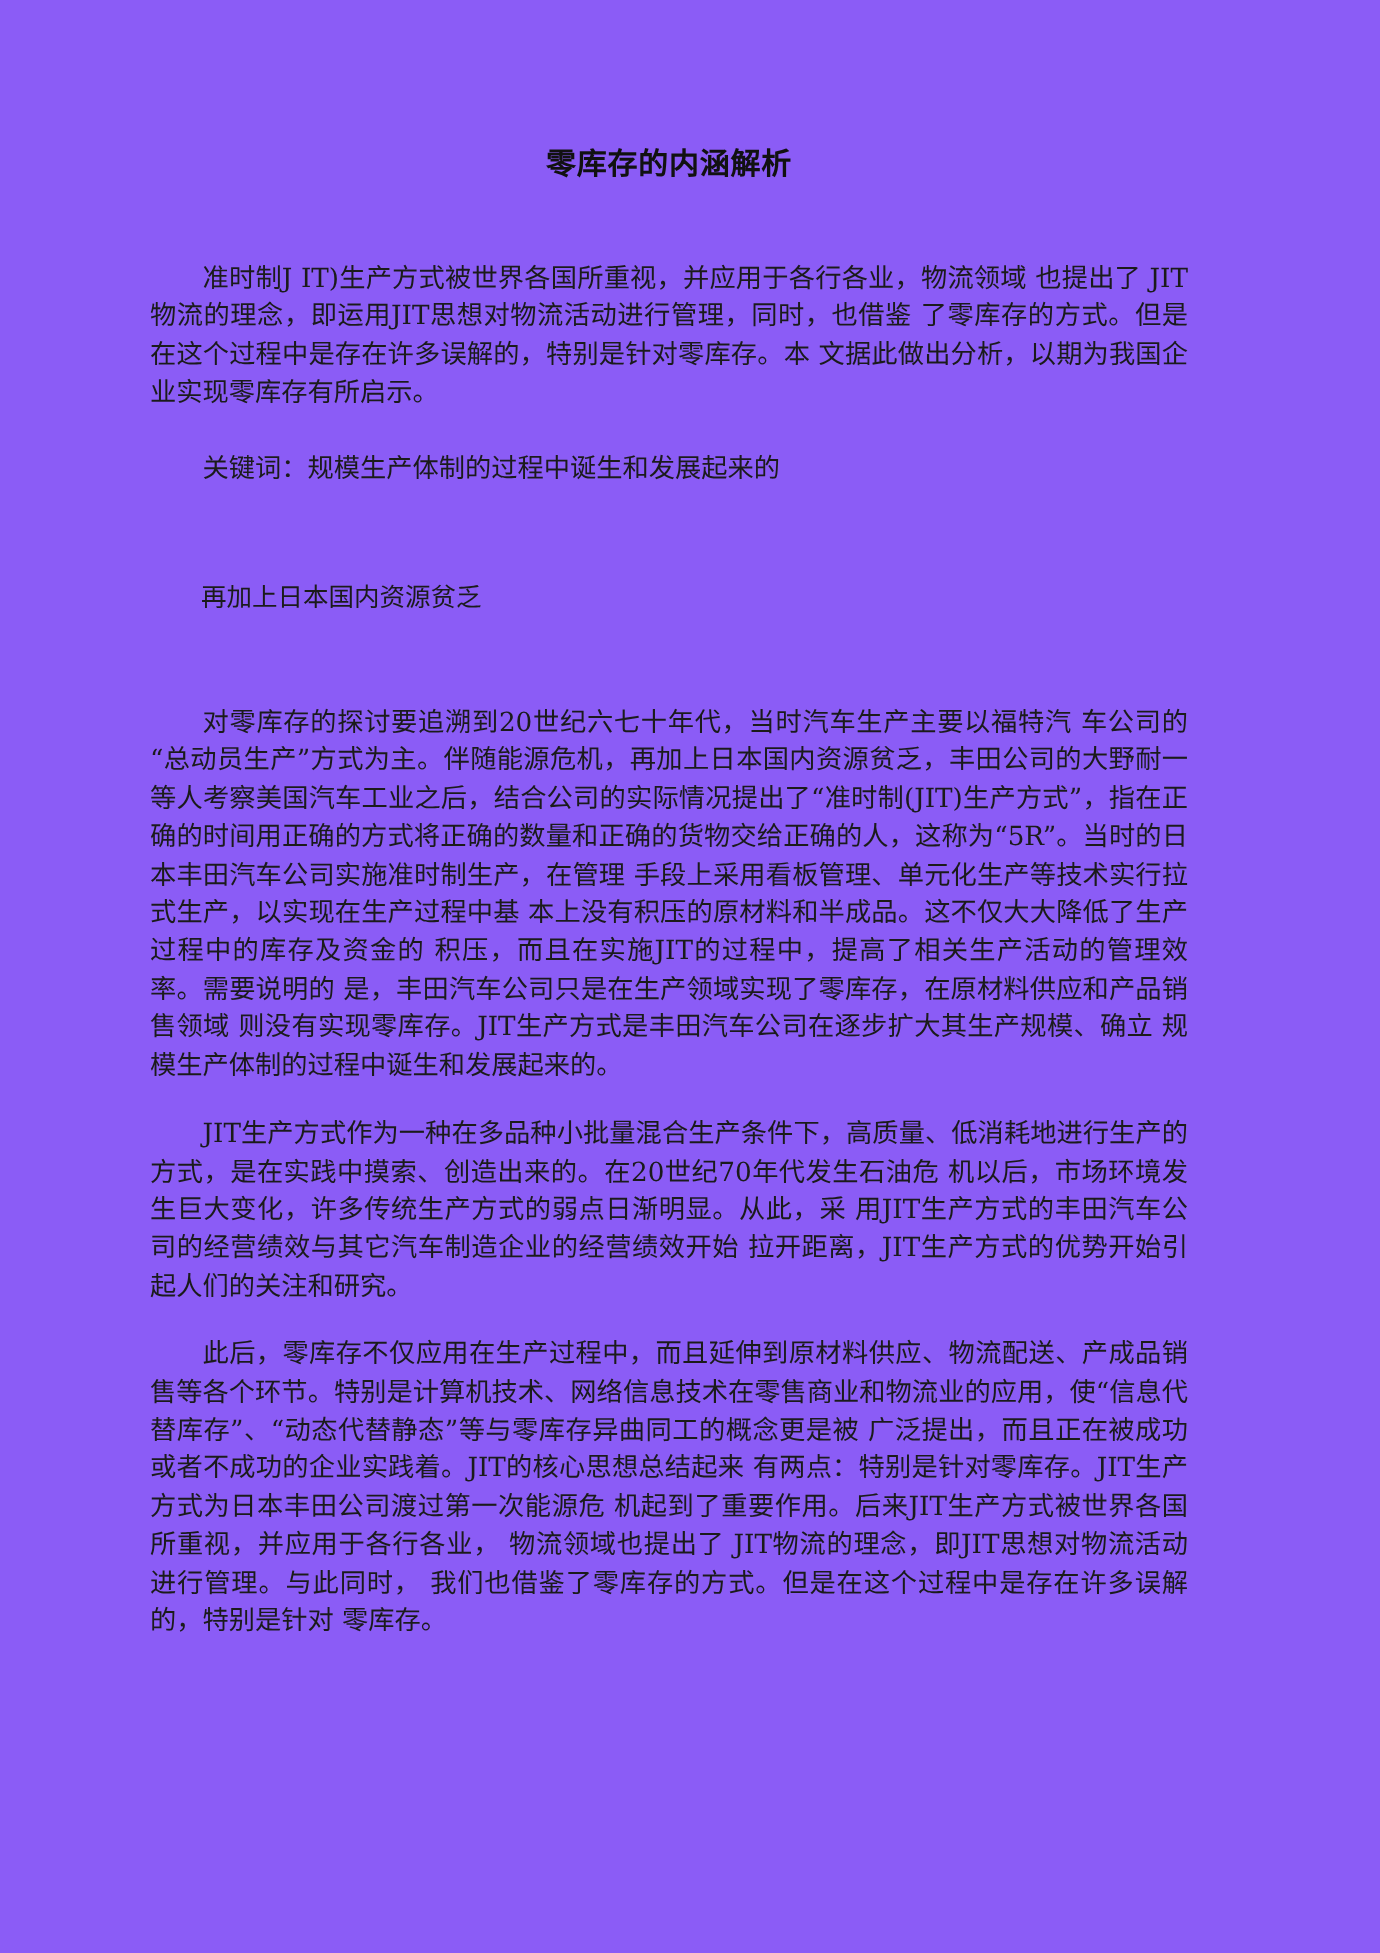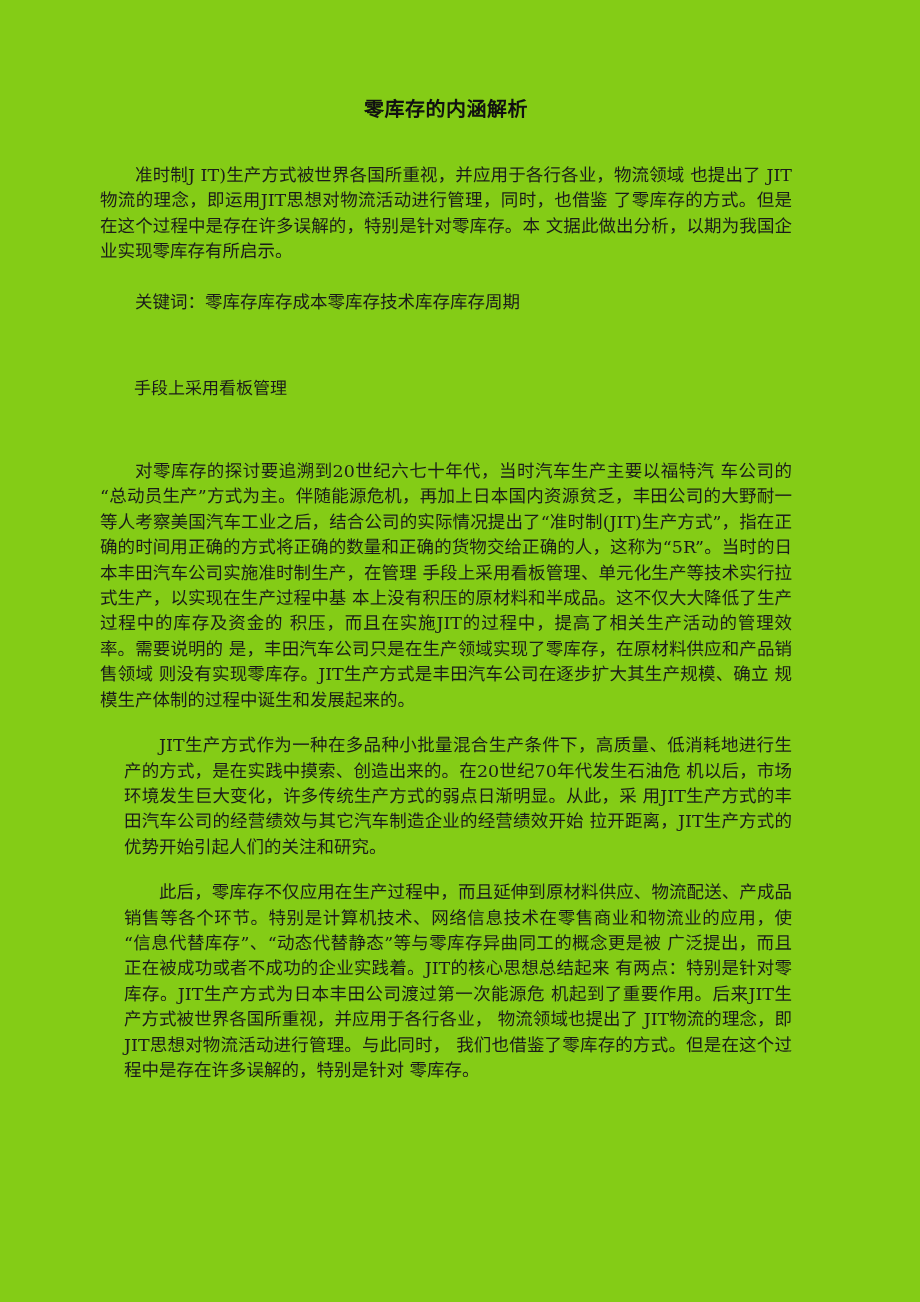--- a/index.html
+++ b/index.html
@@ -5,21 +5,21 @@
 <style>
   html, body {
     margin: 0;
     padding: 0;
     background: #ffffff;
   }
   .page {
     position: relative;
     width: 920px;
     height: 1302px;
-    background: #84cc16;
+    background: #8b5cf6;
     margin: 0 auto;
     overflow: hidden;
     font-family: "DejaVu Serif", "Liberation Serif", serif;
     color: #1a1a1a;
     -webkit-font-smoothing: none;
   }
   .content {
     position: absolute;
     left: 100px;
     top: 0;
@@ -38,55 +38,55 @@
   .para {
     font-size: 17.5px;
     line-height: 25.4px;
     text-align: justify;
     text-justify: inter-ideograph;
     margin: 0;
     color: #1b1b1b;
     letter-spacing: 0px;
   }
   .para-abstract {
-    margin-top: 41px;
+    margin-top: 52px;
     text-indent: 2em;
   }
   .para-keywords {
     margin-top: 25px;
     text-indent: 2em;
   }
   .section-heading {
     margin-top: 61px;
     font-size: 17px;
     line-height: 25px;
     font-weight: normal;
     text-indent: 2em;
     color: #1b1b1b;
   }
   .para-body {
     margin-top: 0;
     text-indent: 2em;
   }
   .para-gap-1 { margin-top: 58px; }
-  .para-gap { margin-top: 20px; margin-left: 24px; }
+  .para-gap { margin-top: 20px; }
 </style>
 </head>
 <body>
 
 <div class="page">
   <div class="content">
 
     <h1 class="doc-title">零库存的内涵解析</h1>
 
     <p class="para para-abstract">准时制J IT)生产方式被世界各国所重视，并应用于各行各业，物流领域 也提出了 JIT物流的理念，即运用JIT思想对物流活动进行管理，同时，也借鉴 了零库存的方式。但是在这个过程中是存在许多误解的，特别是针对零库存。本 文据此做出分析，以期为我国企业实现零库存有所启示。</p>
 
-    <p class="para para-keywords">关键词：零库存库存成本零库存技术库存库存周期</p>
+    <p class="para para-keywords">关键词：规模生产体制的过程中诞生和发展起来的</p>
 
-    <p class="para section-heading">手段上采用看板管理</p>
+    <p class="para section-heading">再加上日本国内资源贫乏</p>
 
     <p class="para para-body para-gap-1">对零库存的探讨要追溯到20世纪六七十年代，当时汽车生产主要以福特汽 车公司的“总动员生产”方式为主。伴随能源危机，再加上日本国内资源贫乏，丰田公司的大野耐一等人考察美国汽车工业之后，结合公司的实际情况提出了“准时制(JIT)生产方式”，指在正确的时间用正确的方式将正确的数量和正确的货物交给正确的人，这称为“5R”。当时的日本丰田汽车公司实施准时制生产，在管理 手段上采用看板管理、单元化生产等技术实行拉式生产，以实现在生产过程中基 本上没有积压的原材料和半成品。这不仅大大降低了生产过程中的库存及资金的 积压，而且在实施JIT的过程中，提高了相关生产活动的管理效率。需要说明的 是，丰田汽车公司只是在生产领域实现了零库存，在原材料供应和产品销售领域 则没有实现零库存。JIT生产方式是丰田汽车公司在逐步扩大其生产规模、确立 规模生产体制的过程中诞生和发展起来的。</p>
 
     <p class="para para-body para-gap">JIT生产方式作为一种在多品种小批量混合生产条件下，高质量、低消耗地进行生产的方式，是在实践中摸索、创造出来的。在20世纪70年代发生石油危 机以后，市场环境发生巨大变化，许多传统生产方式的弱点日渐明显。从此，采 用JIT生产方式的丰田汽车公司的经营绩效与其它汽车制造企业的经营绩效开始 拉开距离，JIT生产方式的优势开始引起人们的关注和研究。</p>
 
     <p class="para para-body para-gap">此后，零库存不仅应用在生产过程中，而且延伸到原材料供应、物流配送、产成品销售等各个环节。特别是计算机技术、网络信息技术在零售商业和物流业的应用，使“信息代替库存”、“动态代替静态”等与零库存异曲同工的概念更是被 广泛提出，而且正在被成功或者不成功的企业实践着。JIT的核心思想总结起来 有两点：特别是针对零库存。JIT生产方式为日本丰田公司渡过第一次能源危 机起到了重要作用。后来JIT生产方式被世界各国所重视，并应用于各行各业， 物流领域也提出了 JIT物流的理念，即JIT思想对物流活动进行管理。与此同时， 我们也借鉴了零库存的方式。但是在这个过程中是存在许多误解的，特别是针对 零库存。</p>
 
   </div>
 </div>
 

